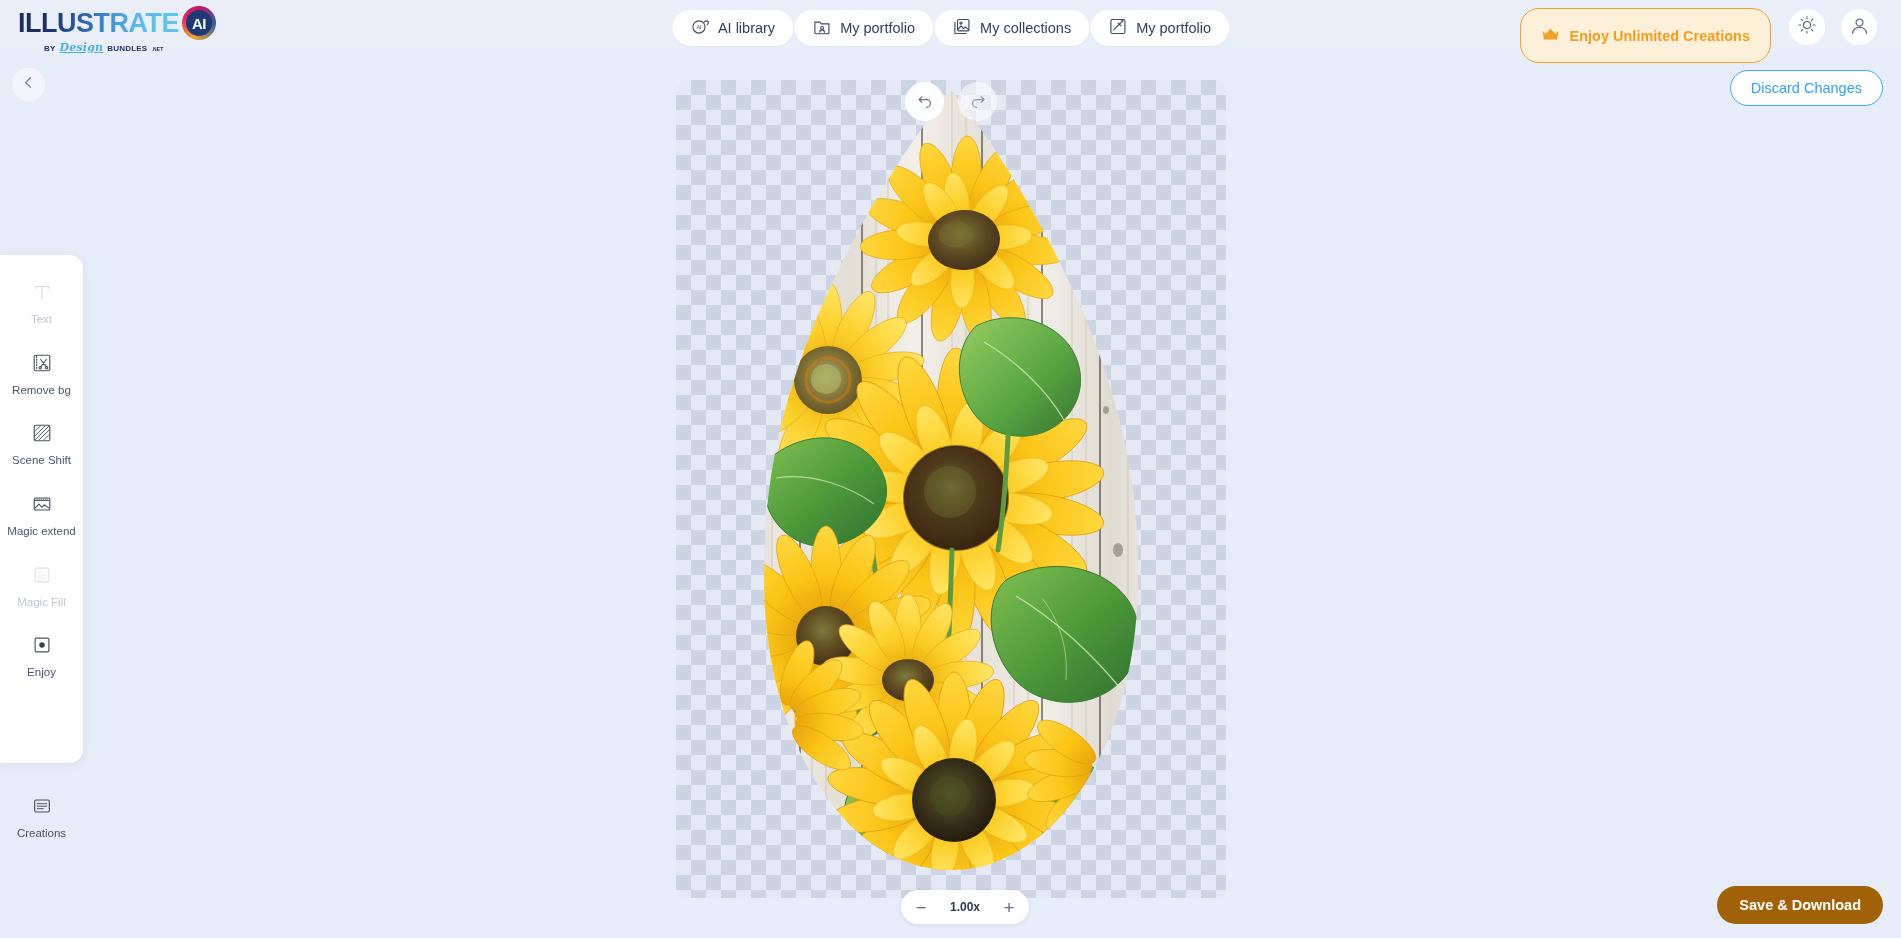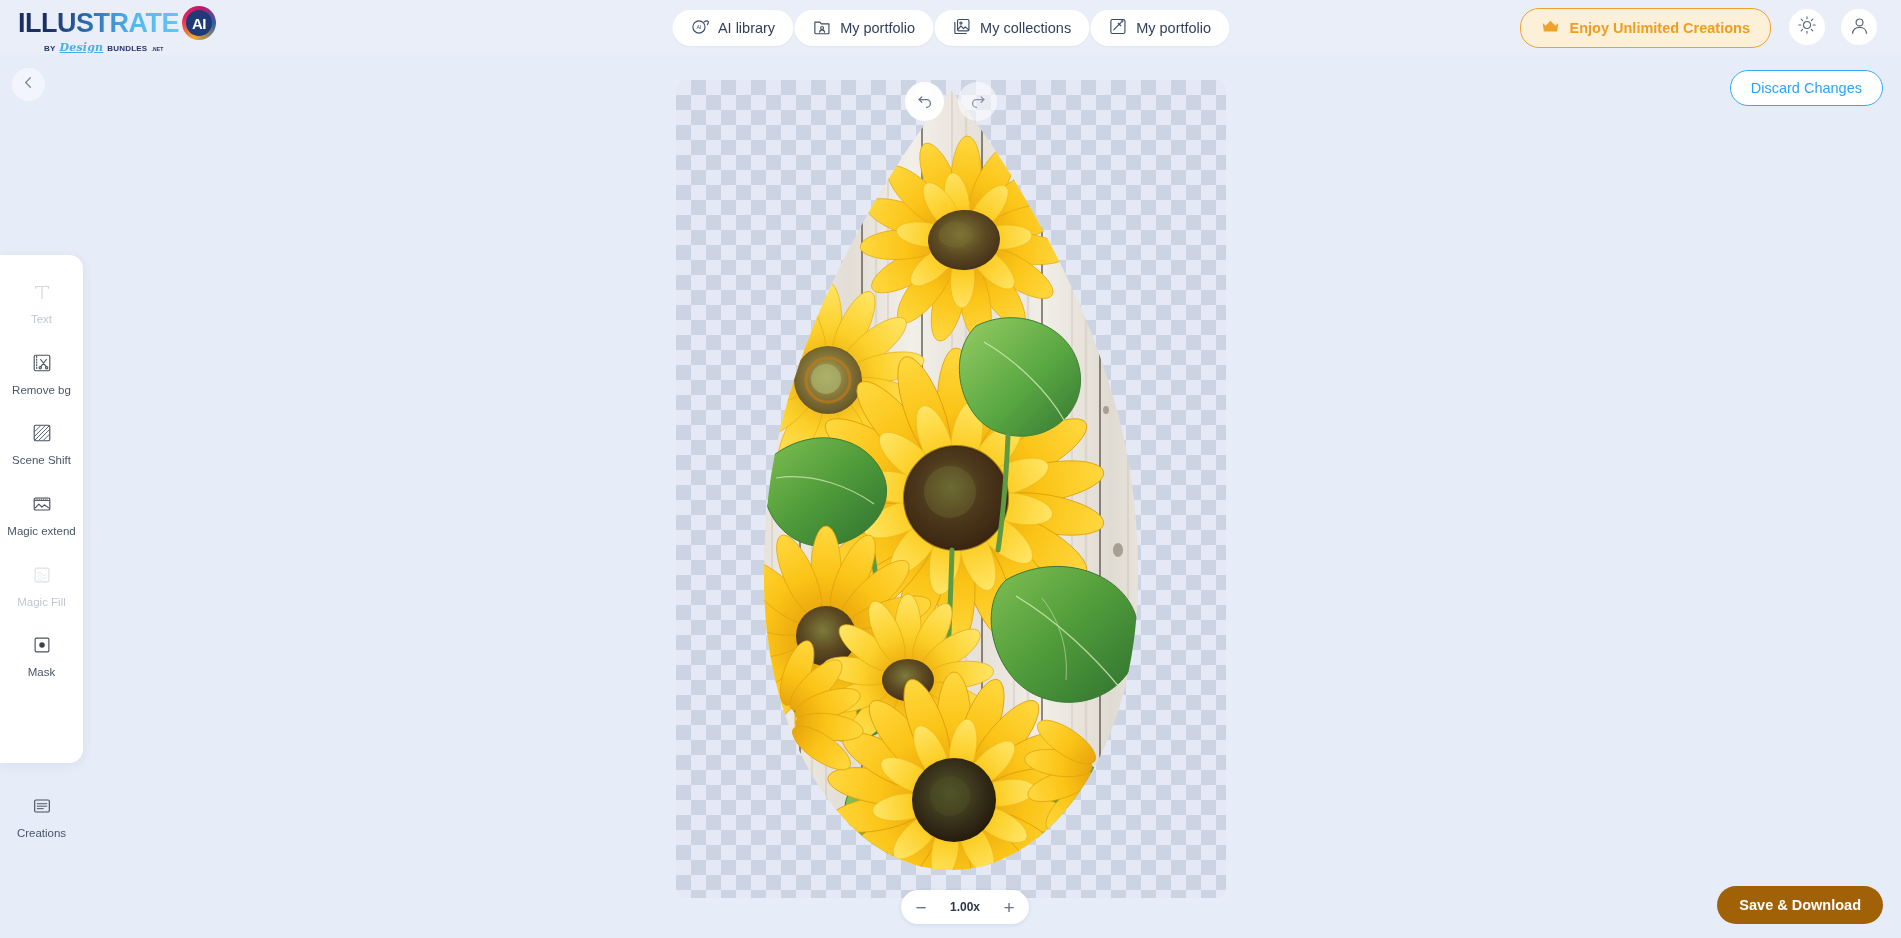--- a/index.html
+++ b/index.html
@@ -60,21 +60,21 @@
     height: 36px; padding: 0 18px; border-radius: 18px;
     background: #fff; display: flex; align-items: center; gap: 9px;
     font-size: 14.5px; color: #33405c; cursor: pointer;
     box-shadow: 0 1px 2px rgba(30,50,90,0.05);
     white-space: nowrap;
   }
   .nav-pill svg { flex: none; }
 
   .upgrade-btn {
     position: absolute; right: 130px; top: 8px;
-    height: 40px; padding: 0 20px; border-radius: 19px;
+    height: 55px; padding: 0 20px; border-radius: 19px;
     background: #fdf0d8; border: 1.6px solid #f0a32a;
     display: flex; align-items: center; gap: 10px;
     color: #ef9d22; font-size: 14.5px; font-weight: 600; cursor: pointer;
     white-space: nowrap;
   }
   .circle-btn {
     position: absolute; top: 9px;
     width: 36px; height: 36px; border-radius: 50%;
     background: #fff; display: flex; align-items: center; justify-content: center;
     cursor: pointer;
@@ -343,21 +343,21 @@
     <span class="tool-label">Magic Fill</span>
   </div>
 
   <div class="tool">
     <span>
       <svg width="22" height="22" viewBox="0 0 24 24" fill="none" stroke="#49515f" stroke-width="1.25">
         <rect x="4.5" y="4.5" width="15" height="15" rx="1.4"></rect>
         <circle cx="12" cy="12" r="3" fill="#3b424e" stroke="none"></circle>
       </svg>
     </span>
-    <span class="tool-label">Mask</span>
+    <span class="tool-label">Enjoy</span>
   </div>
 
   <div class="tool-spacer"></div>
 
   <div class="tool">
     <span>
       <svg width="22" height="22" viewBox="0 0 24 24" fill="none" stroke="#49515f" stroke-width="1.25">
         <rect x="4" y="5.5" width="16" height="13" rx="1.3"></rect>
         <path d="M6.8 9.5h10.4M6.8 12.2h10.4M6.8 14.9h6.6" stroke-linecap="round" stroke-width="1.05"></path>
       </svg>

